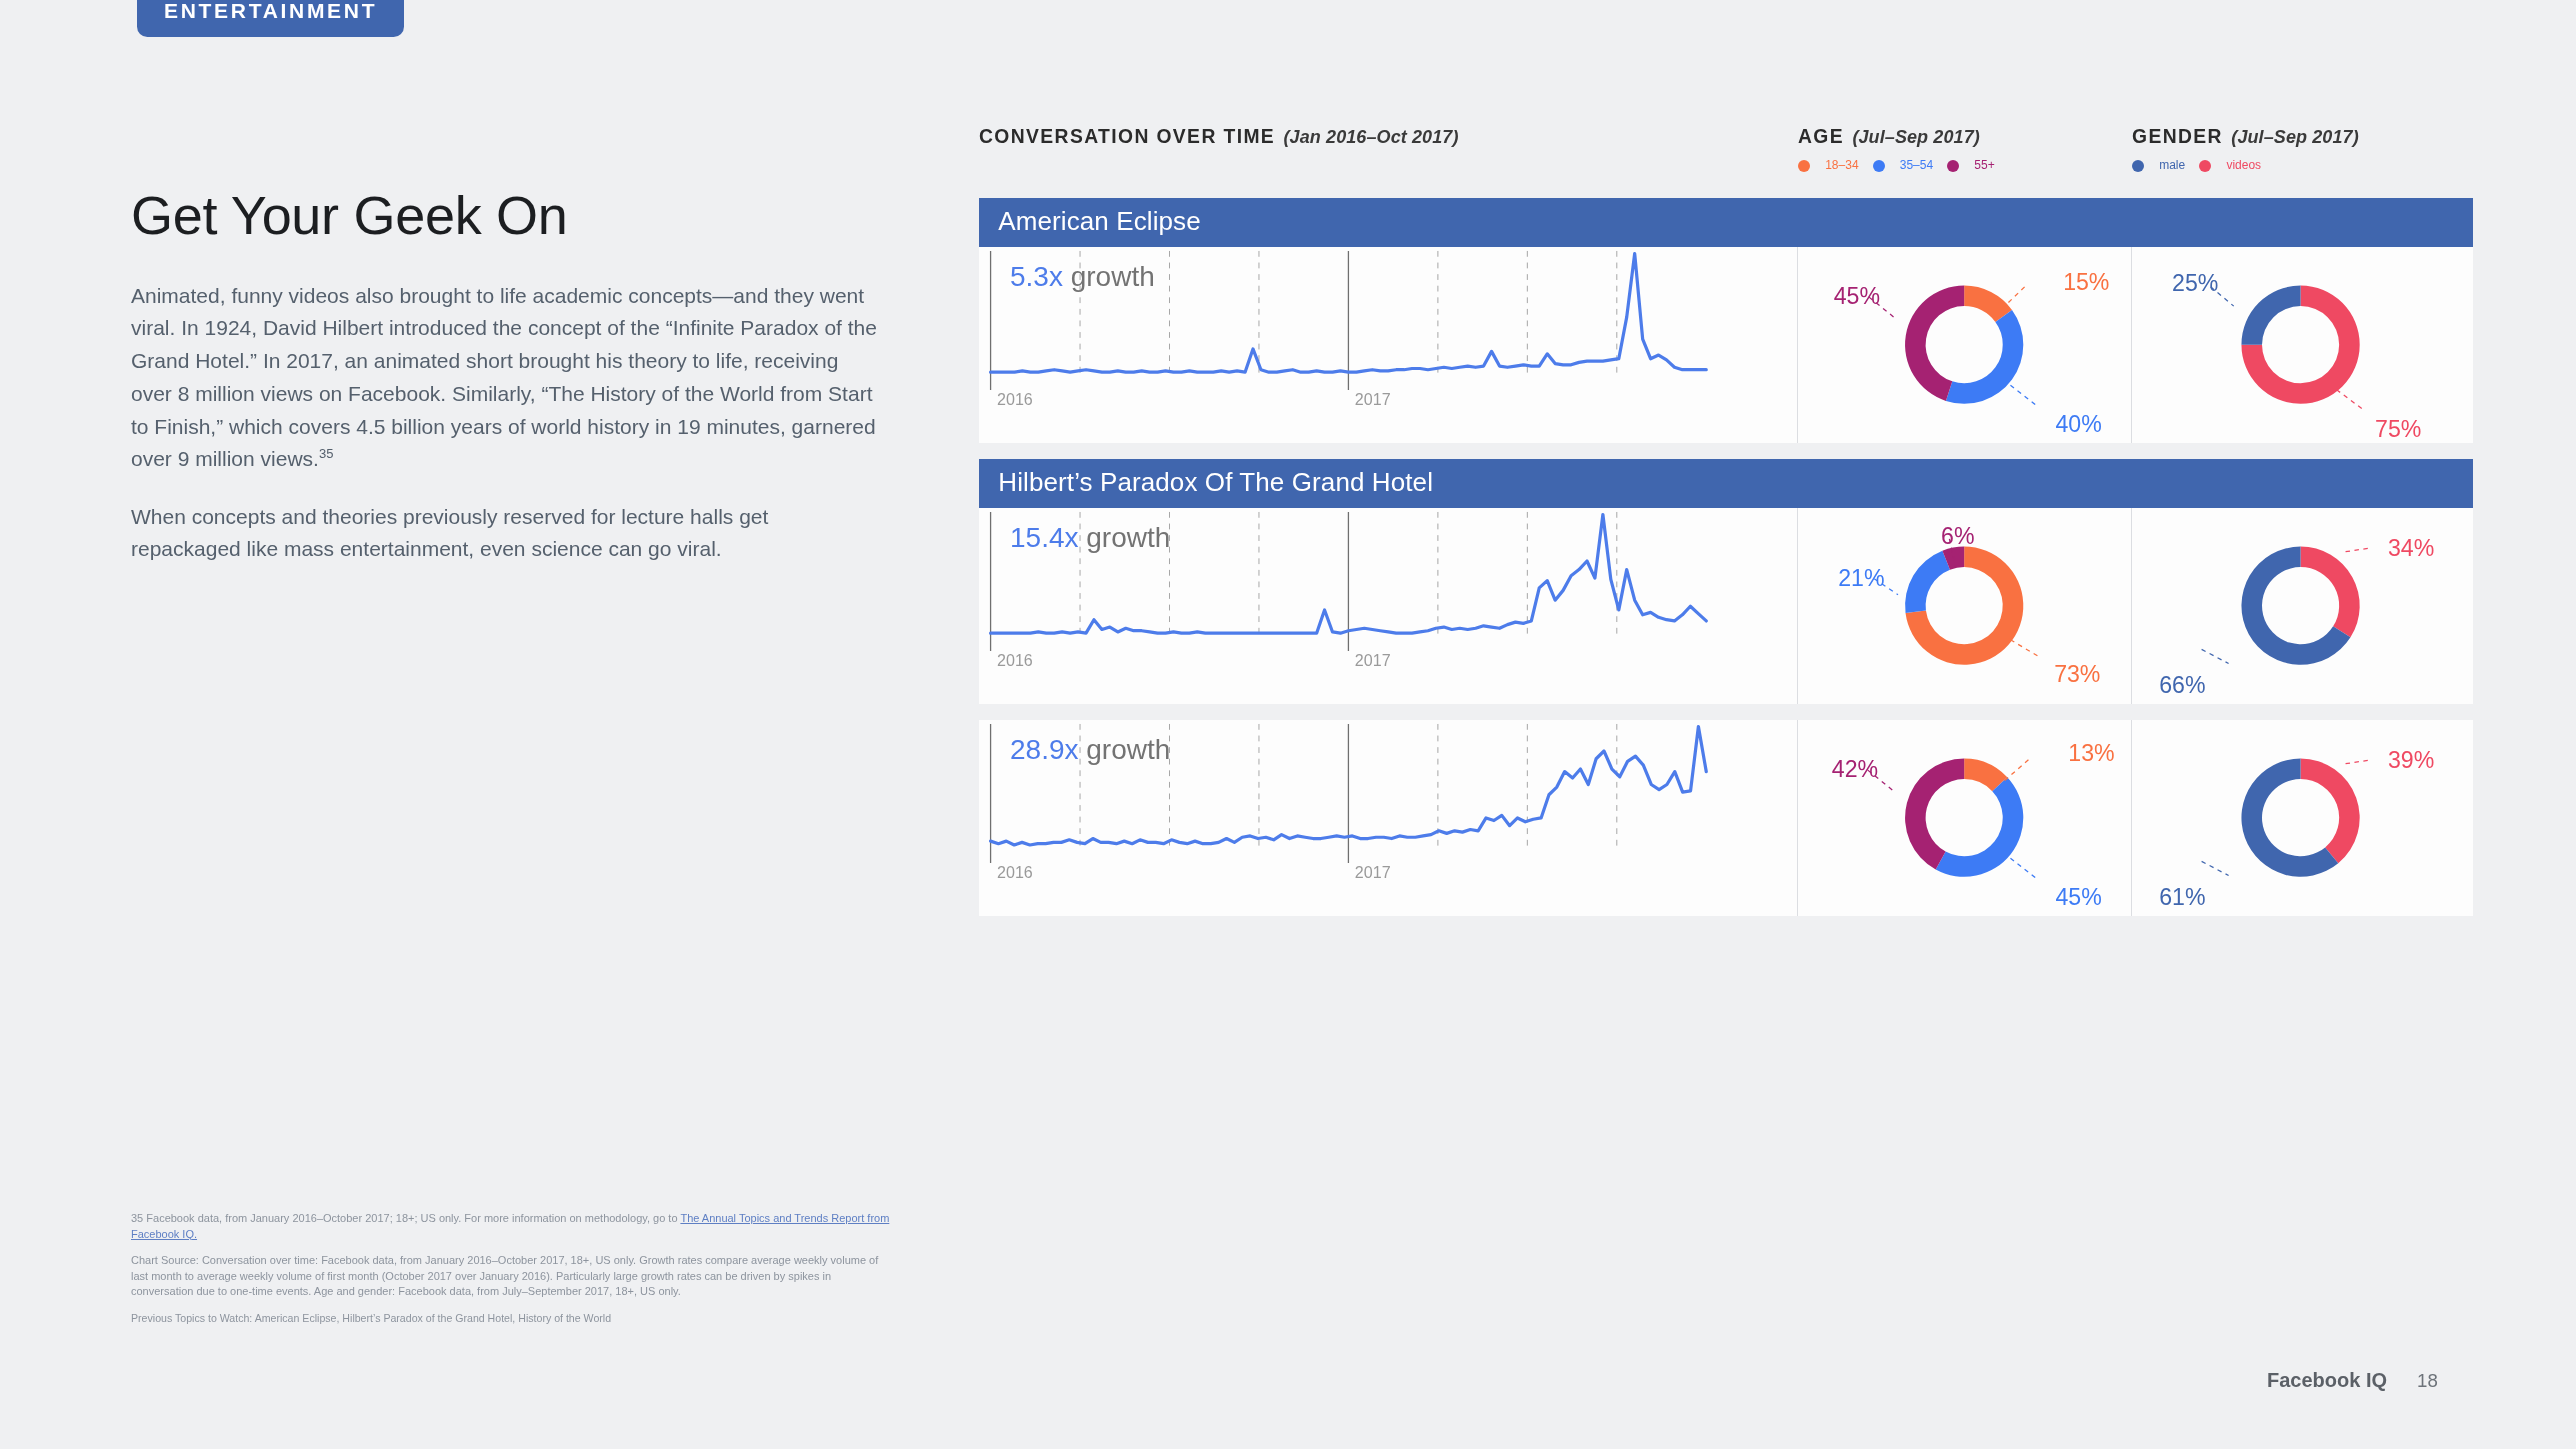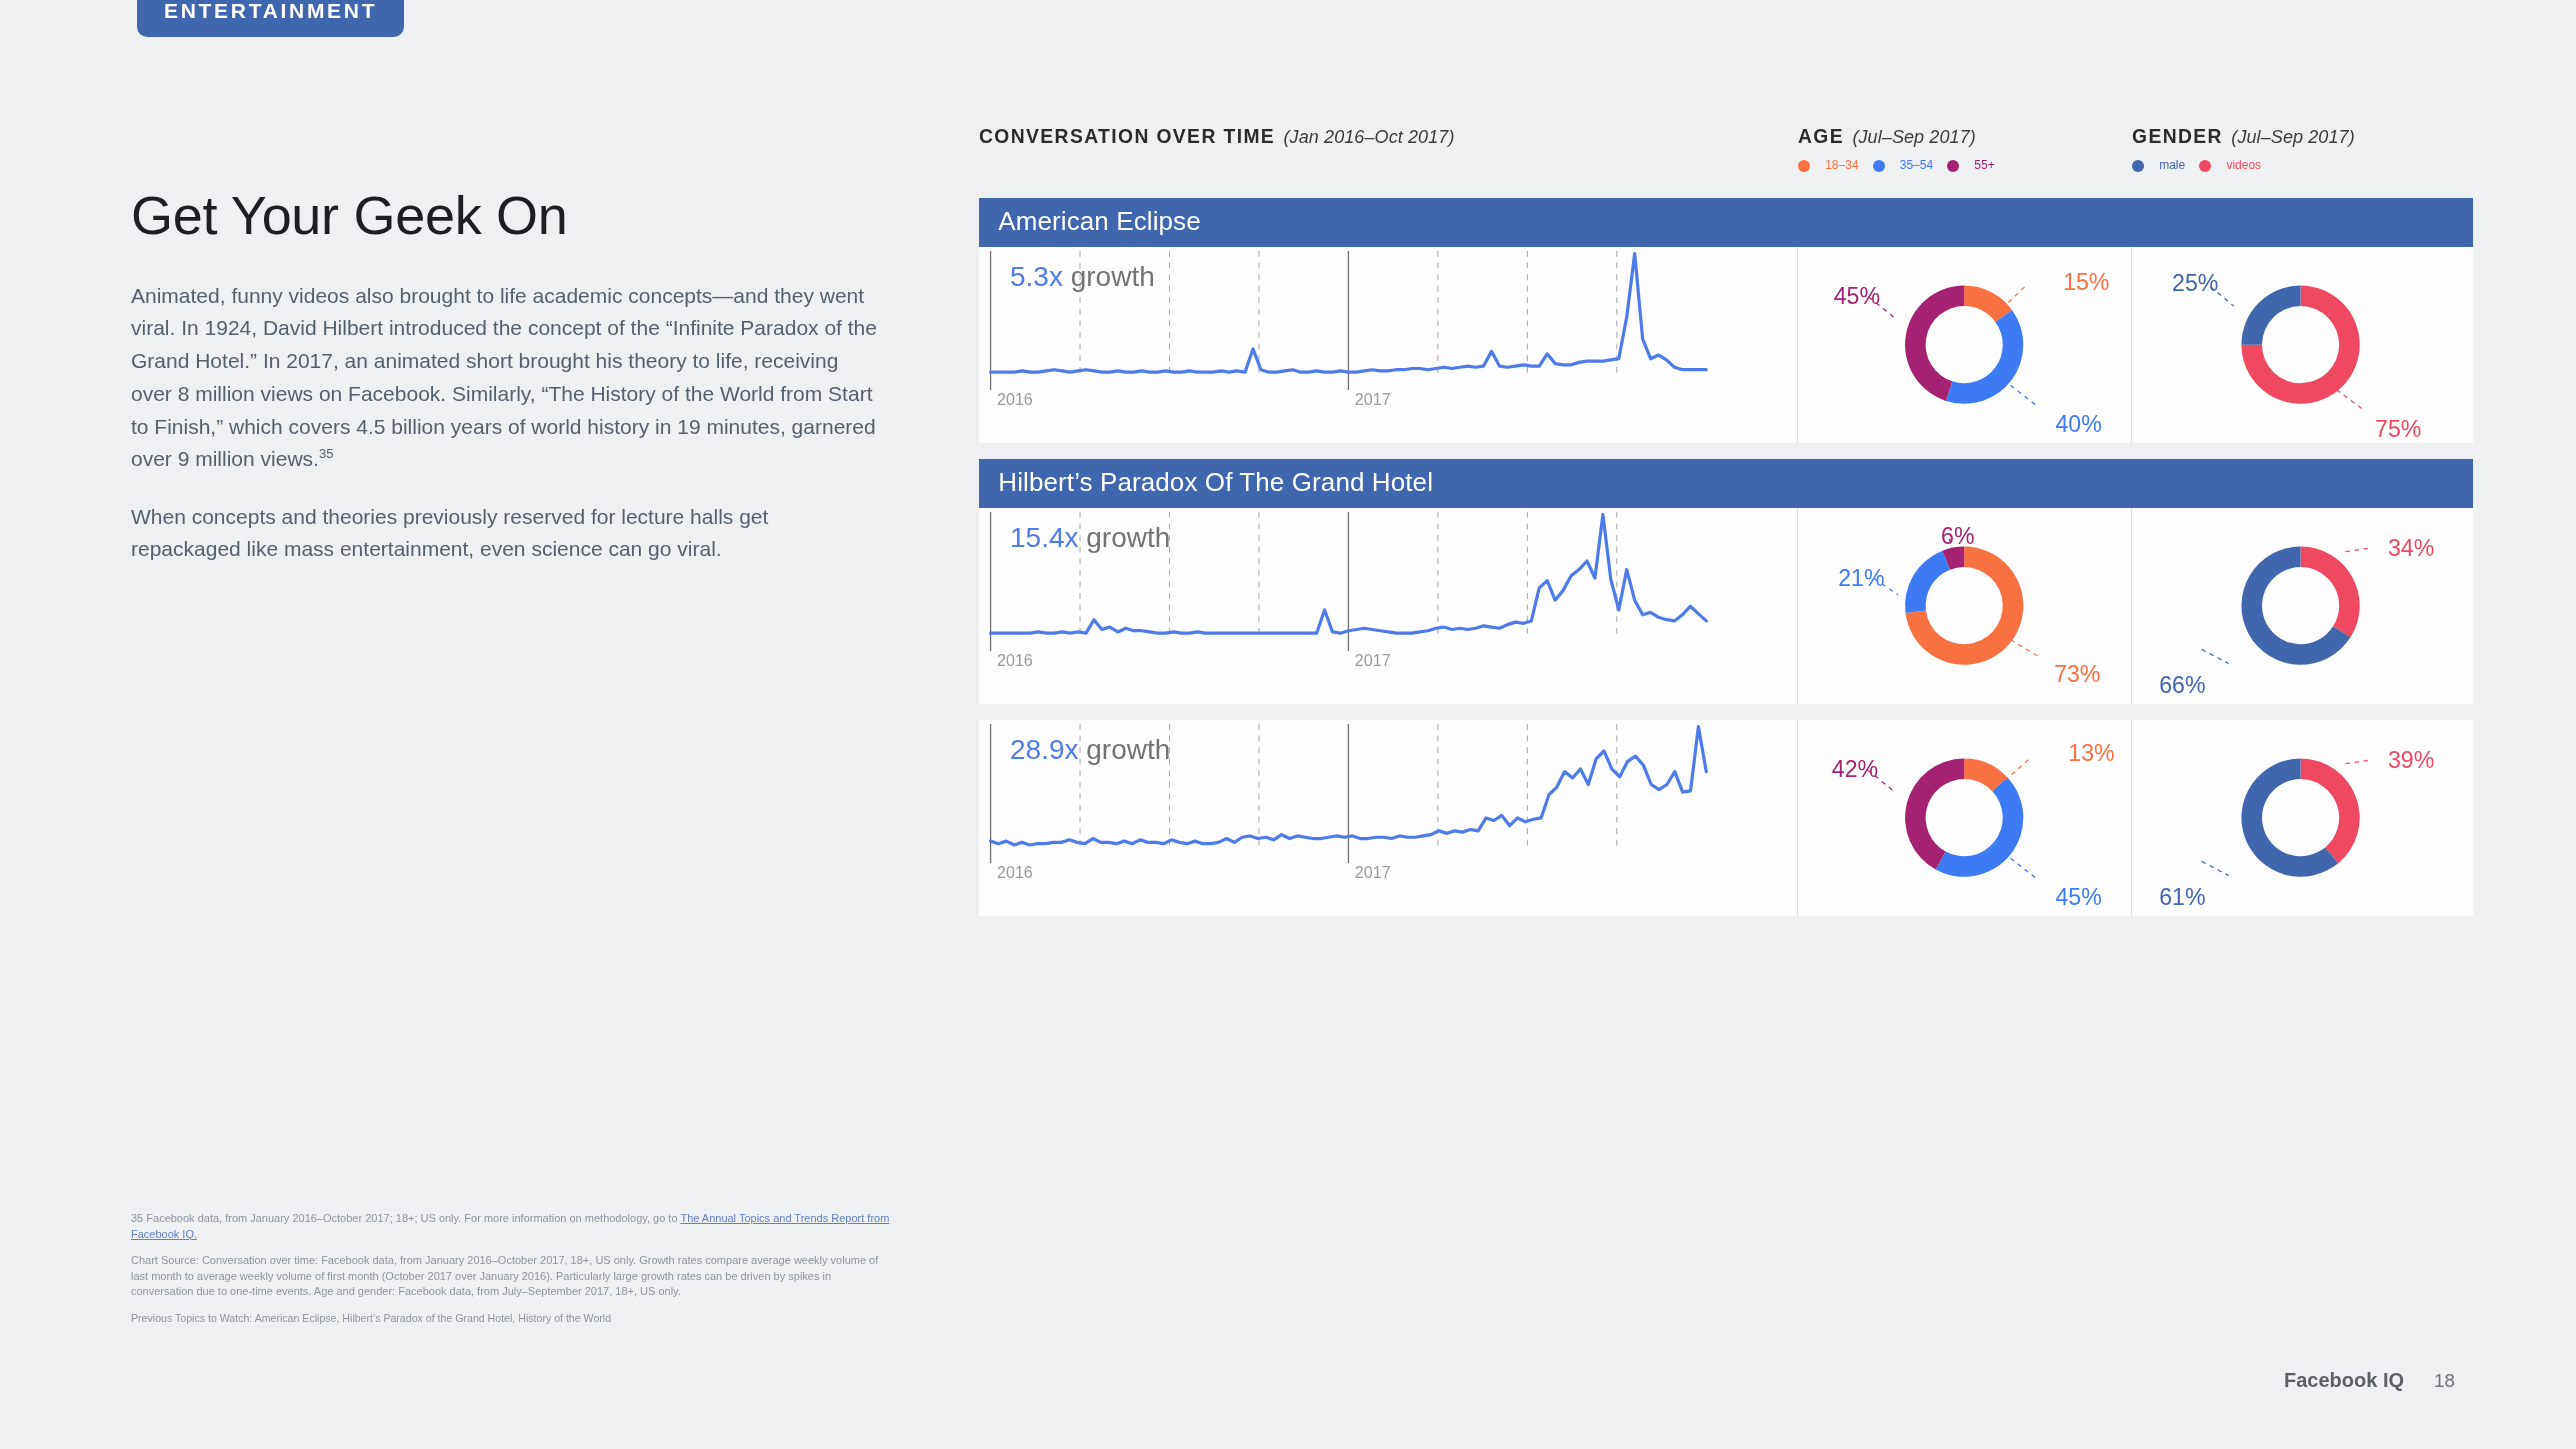--- a/index.html
+++ b/index.html
@@ -39,21 +39,21 @@
   .note{font-size:11px;line-height:1.42;margin-bottom:11px;}
   .note-lg{font-size:10.6px;line-height:1.42;}
   .note a{color:#5e7fc4;text-decoration:underline;}
 
   
   .charts{position:absolute;left:979px;top:126px;width:1494px;}
 
   .col-heads{position:relative;height:72px;}
   .head-block{position:absolute;top:0;}
   .head-title{font-size:19.3px;font-weight:bold;color:#2b2b2b;letter-spacing:1.4px;display:inline-block;}
-  .head-sub{font-size:18px;font-style:italic;color:#3a3a3a;margin-left:8.4px;display:inline-block;letter-spacing:0.1px;}
+  .head-sub{font-size:18px;font-style:italic;color:#3a3a3a;margin-left:8.4px;display:inline-block;letter-spacing:0.1px;font-weight:bold;}
   .legend{margin-top:10.3px;display:flex;align-items:center;gap:14px;}
   .leg-item{display:flex;align-items:flex-end;gap:15px;font-size:12px;}
   .dot{width:12.2px;height:12.2px;border-radius:50%;display:inline-block;}
 
   .hb-cot{left:0;}
   .hb-age{left:819px;}
   .hb-gen{left:1153px;}
 
   
   .row{margin-bottom:16px;background:#fdfdfd;}
@@ -72,21 +72,21 @@
   .growth .wrd{color:#737373;}
 
   .linesvg{position:absolute;left:0;top:0;}
 
   .donutwrap{position:absolute;left:0;top:0;width:100%;height:100%;}
 
   .axis-year{fill:#9a9a9a;font-size:25px;font-family:"Liberation Sans",sans-serif;}
 
   
   .footer{position:absolute;left:2267px;top:1369px;display:flex;align-items:baseline;gap:30px;}
-  .fb-iq{font-size:20px;font-weight:bold;color:#5b6067;margin-left:17px;}
+  .fb-iq{font-size:20px;font-weight:bold;color:#5b6067;}
   .pageno{font-size:18.7px;color:#6d737a;}
 </style>
 </head>
 <body>
 
 <div class="page">
 
   <div class="cat-tab">ENTERTAINMENT</div>
 
   <div class="left">

